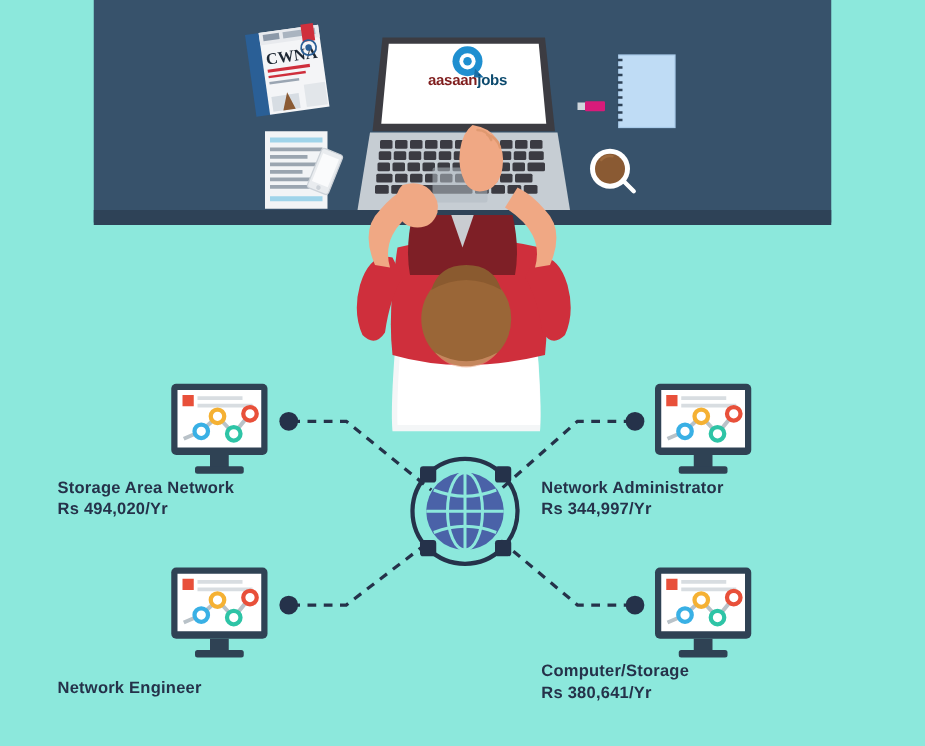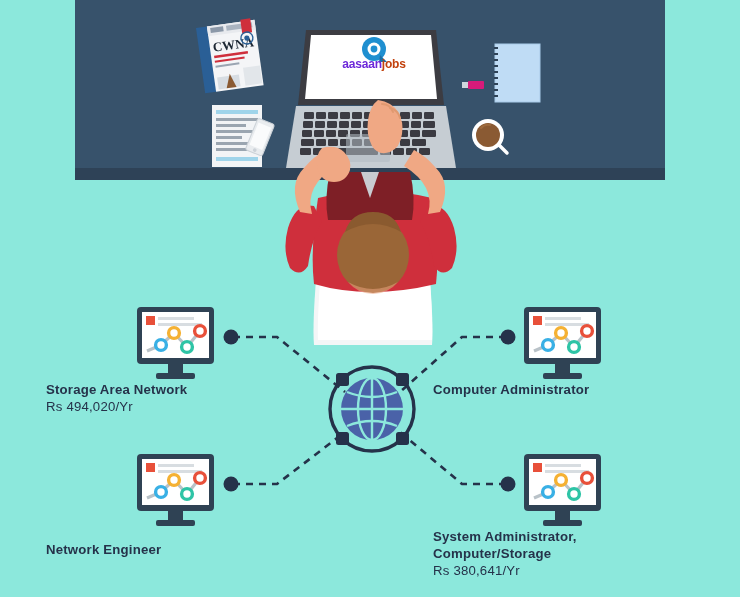--- a/index.html
+++ b/index.html
@@ -21,21 +21,21 @@
   .node-label{
     position:absolute;
     text-align:left;
     color:#25324a;
     font-size:13.2px;
     font-weight:bold;
     line-height:17px;
     letter-spacing:.2px;
     width:260px;
   }
-  .node-label .salary{font-weight:normal;}
+  .node-label .salary{font-weight:bold;}
 
   
   svg.layer{position:absolute;left:0;top:0;width:740px;height:597px;overflow:visible;}
 </style>
 </head>
 <body>
 
 <div id="stage">
 
   <div class="abs" id="desk"></div>
@@ -309,35 +309,35 @@
       <circle cx="24" cy="38" r="5.4" fill="#ffffff" stroke="#39b0e5" stroke-width="3.4"></circle>
       <circle cx="37" cy="26" r="5.4" fill="#ffffff" stroke="#f5b133" stroke-width="3.4"></circle>
       <circle cx="50" cy="40" r="5.4" fill="#ffffff" stroke="#2ec4a6" stroke-width="3.4"></circle>
       <circle cx="63" cy="24" r="5.4" fill="#ffffff" stroke="#e8503a" stroke-width="3.4"></circle>
       <rect x="31" y="57" width="15" height="10" fill="#2f4254"></rect>
       <rect x="19" y="66" width="39" height="6" rx="2" fill="#2f4254"></rect>
     </g>
   </svg>
 
   <div class="abs" style="left:316px;top:57px;width:116px;text-align:center;font-size:12px;font-weight:bold;letter-spacing:-.2px;">
-    <span style="color:#6d28d9;">aasaan</span><span style="color:#c2410c;margin-top:20px;">jobs</span>
+    <span style="color:#7f1d1d;">aasaan</span><span style="color:#0c4a6e;margin-top:20px;">jobs</span>
   </div>
 
   <div class="node-label" style="left:46px;top:381px;">
     <div>Storage Area Network</div>
     <div class="salary">Rs 494,020/Yr</div>
   </div>
 
   <div class="node-label" style="left:433px;top:381px;">
-    <div>Computer Administrator</div>
+    <div>Network Administrator</div>
+    <div class="salary">Rs 344,997/Yr</div>
   </div>
 
   <div class="node-label" style="left:46px;top:528px;margin-top:13px;">
     <div>Network Engineer</div>
   </div>
 
   <div class="node-label" style="left:433px;top:528px;">
-    <div>System Administrator,</div>
     <div>Computer/Storage</div>
     <div class="salary">Rs 380,641/Yr</div>
   </div>
 
 </div>
 
 </body></html>

